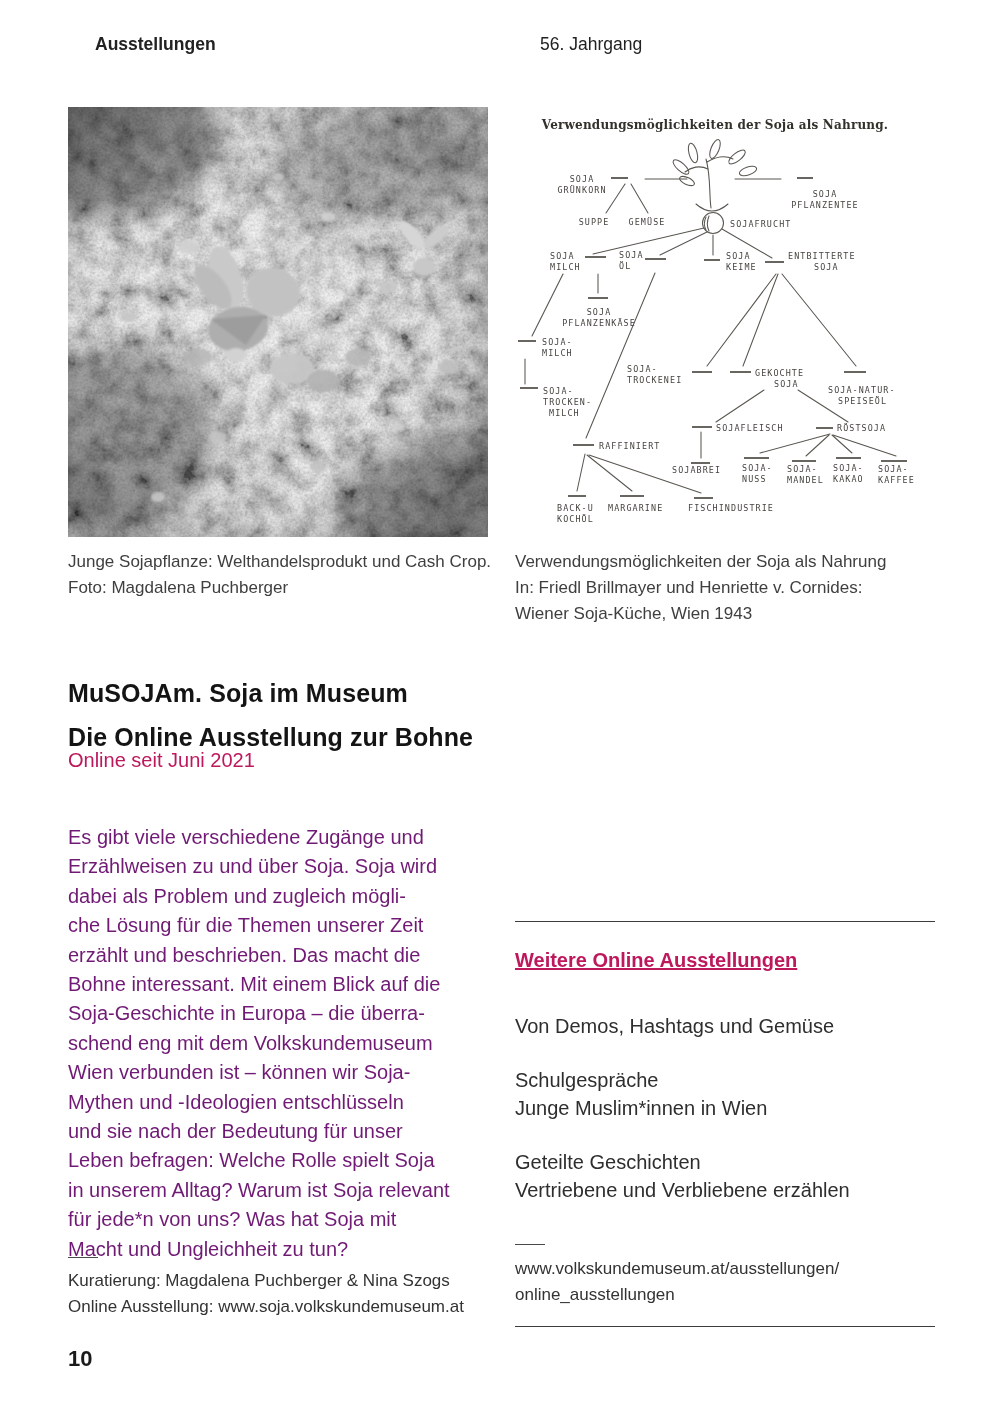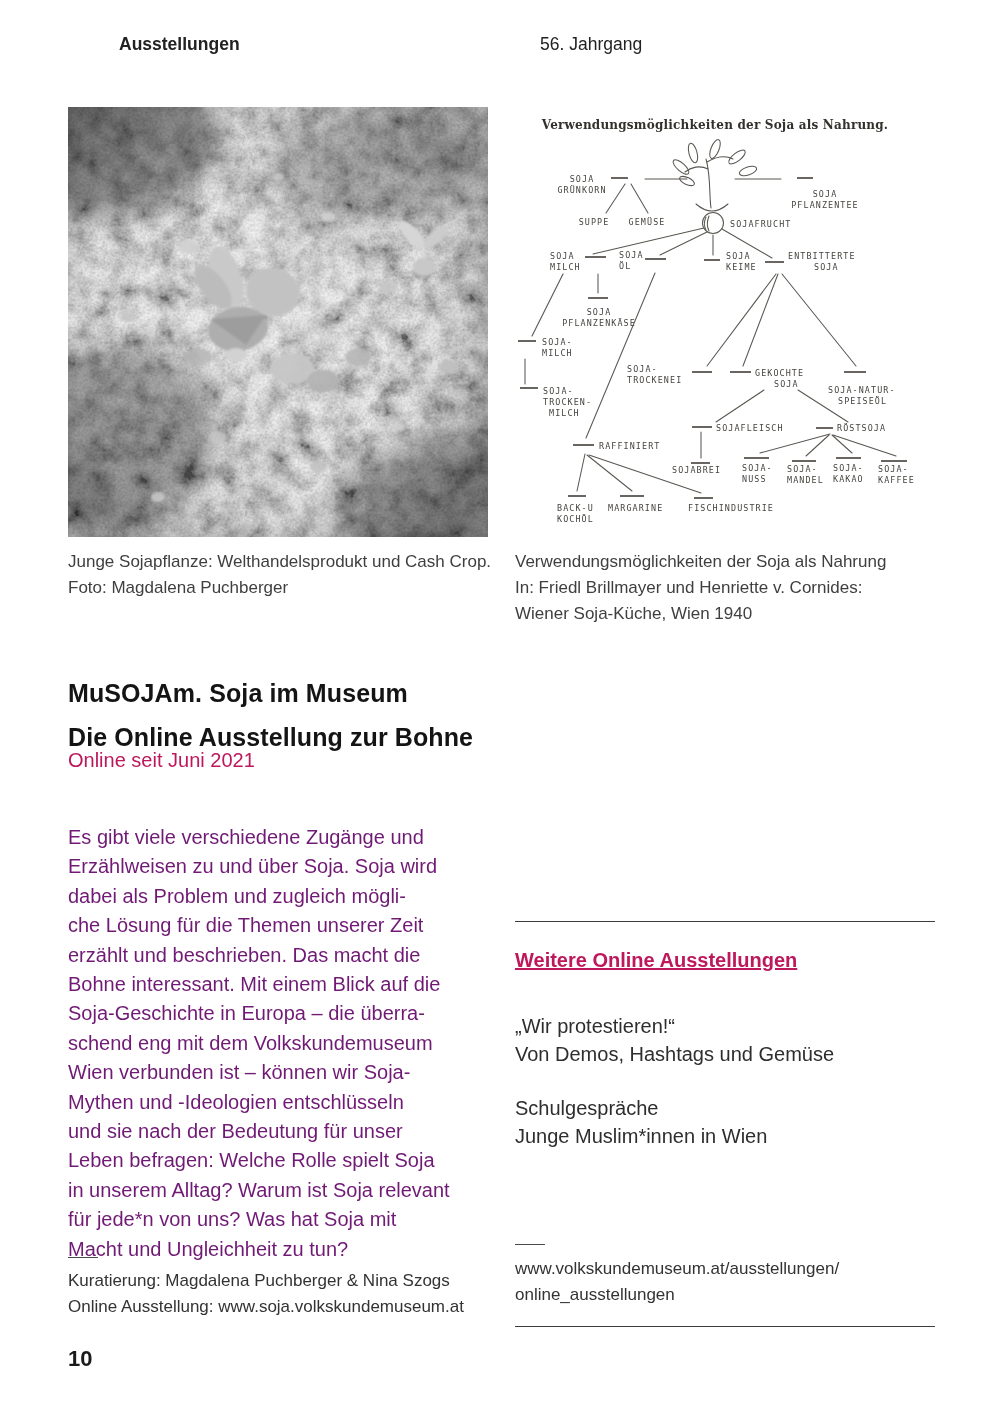--- a/index.html
+++ b/index.html
@@ -4,21 +4,21 @@
 <style>
   html,body{margin:0;padding:0;}
   body{
     width:1000px;height:1419px;position:relative;background:#ffffff;
     font-family:"Liberation Sans",sans-serif;color:#2e2e2e;
     -webkit-font-smoothing:antialiased;overflow:hidden;
   }
   .abs{position:absolute;}
   .pre{white-space:pre-line;}
   .hdr{font-size:17.5px;color:#222;}
-  .hdr.b{font-weight:bold;margin-left:24px;}
+  .hdr.b{font-weight:bold;}
   .caption{font-size:17px;line-height:26px;color:#3f3f3f;}
   .article-title{font-size:25px;line-height:44px;font-weight:bold;color:#141414;letter-spacing:.1px;}
   .subtitle{font-size:20px;color:#be185d;}
   .body-text{font-size:20px;line-height:29.4px;color:#701a75;}
   .small{font-size:17px;line-height:25.5px;color:#333;}
   .dash{height:0;border-top:1.6px solid #4a4a4a;width:30px;}
   .rule{height:0;border-top:1.6px solid #3c3c3c;width:420px;}
   .rule.thin{border-top-width:1.2px;}
   .sb-head{font-size:20px;font-weight:bold;color:#be185d;text-decoration:underline;}
   .sb-item{font-size:20px;line-height:28px;color:#2e2e2e;margin-bottom:26px;}
@@ -233,21 +233,21 @@
     <text class="n" x="42" y="415">KOCHÖL</text>
     <text class="n" x="93" y="404">MARGARINE</text>
     <text class="n" x="173" y="404">FISCHINDUSTRIE</text>
   </g>
 </svg>
 
 <div class="abs caption pre" style="left:68px;top:549px;width:440px;">Junge Sojapflanze: Welthandelsprodukt und Cash Crop.
 Foto: Magdalena Puchberger</div>
 <div class="abs caption pre" style="left:515px;top:549px;width:440px;">Verwendungsmöglichkeiten der Soja als Nahrung
 In: Friedl Brillmayer und Henriette v. Cornides:
-Wiener Soja-Küche, Wien 1940</div>
+Wiener Soja-Küche, Wien 1943</div>
 
 <div class="abs article-title pre" style="left:68px;top:671px;width:460px;">MuSOJAm. Soja im Museum
 Die Online Ausstellung zur Bohne</div>
 <div class="abs subtitle" style="left:68px;top:749px;">Online seit Juni 2021</div>
 <div class="abs body-text pre" style="left:68px;top:823px;width:460px;">Es gibt viele verschiedene Zugänge und
 Erzählweisen zu und über Soja. Soja wird
 dabei als Problem und zugleich mögli-
 che Lösung für die Themen unserer Zeit
 erzählt und beschrieben. Das macht die
 Bohne interessant. Mit einem Blick auf die
@@ -264,25 +264,28 @@
 <div class="abs small pre" style="left:68px;top:1268px;width:460px;">Kuratierung: Magdalena Puchberger &amp; Nina Szogs
 Online Ausstellung: www.soja.volkskundemuseum.at</div>
 
 <div class="abs pageno" style="left:68px;top:1346px;">10</div>
 
 <div class="abs rule" style="left:515px;top:921px;"></div>
 <div class="abs sb-head" style="left:515px;top:949px;">Weitere Online Ausstellungen</div>
 
 <div class="abs" style="left:515px;top:1012px;width:450px;">
   <div class="sb-item">
-    <div>„Wir protestieren!“</div>
     <div>Von Demos, Hashtags und Gemüse</div>
   </div>
   <div class="sb-item">
     <div>Schulgespräche</div>
     <div>Junge Muslim*innen in Wien</div>
   </div>
+  <div class="sb-item">
+    <div>Geteilte Geschichten</div>
+    <div>Vertriebene und Verbliebene erzählen</div>
+  </div>
 </div>
 
 <div class="abs dash" style="left:515px;top:1244px;"></div>
 <div class="abs small pre" style="left:515px;top:1256px;width:450px;">www.volkskundemuseum.at/ausstellungen/
 online_ausstellungen</div>
 <div class="abs rule thin" style="left:515px;top:1326px;"></div>
 
 </body></html>

